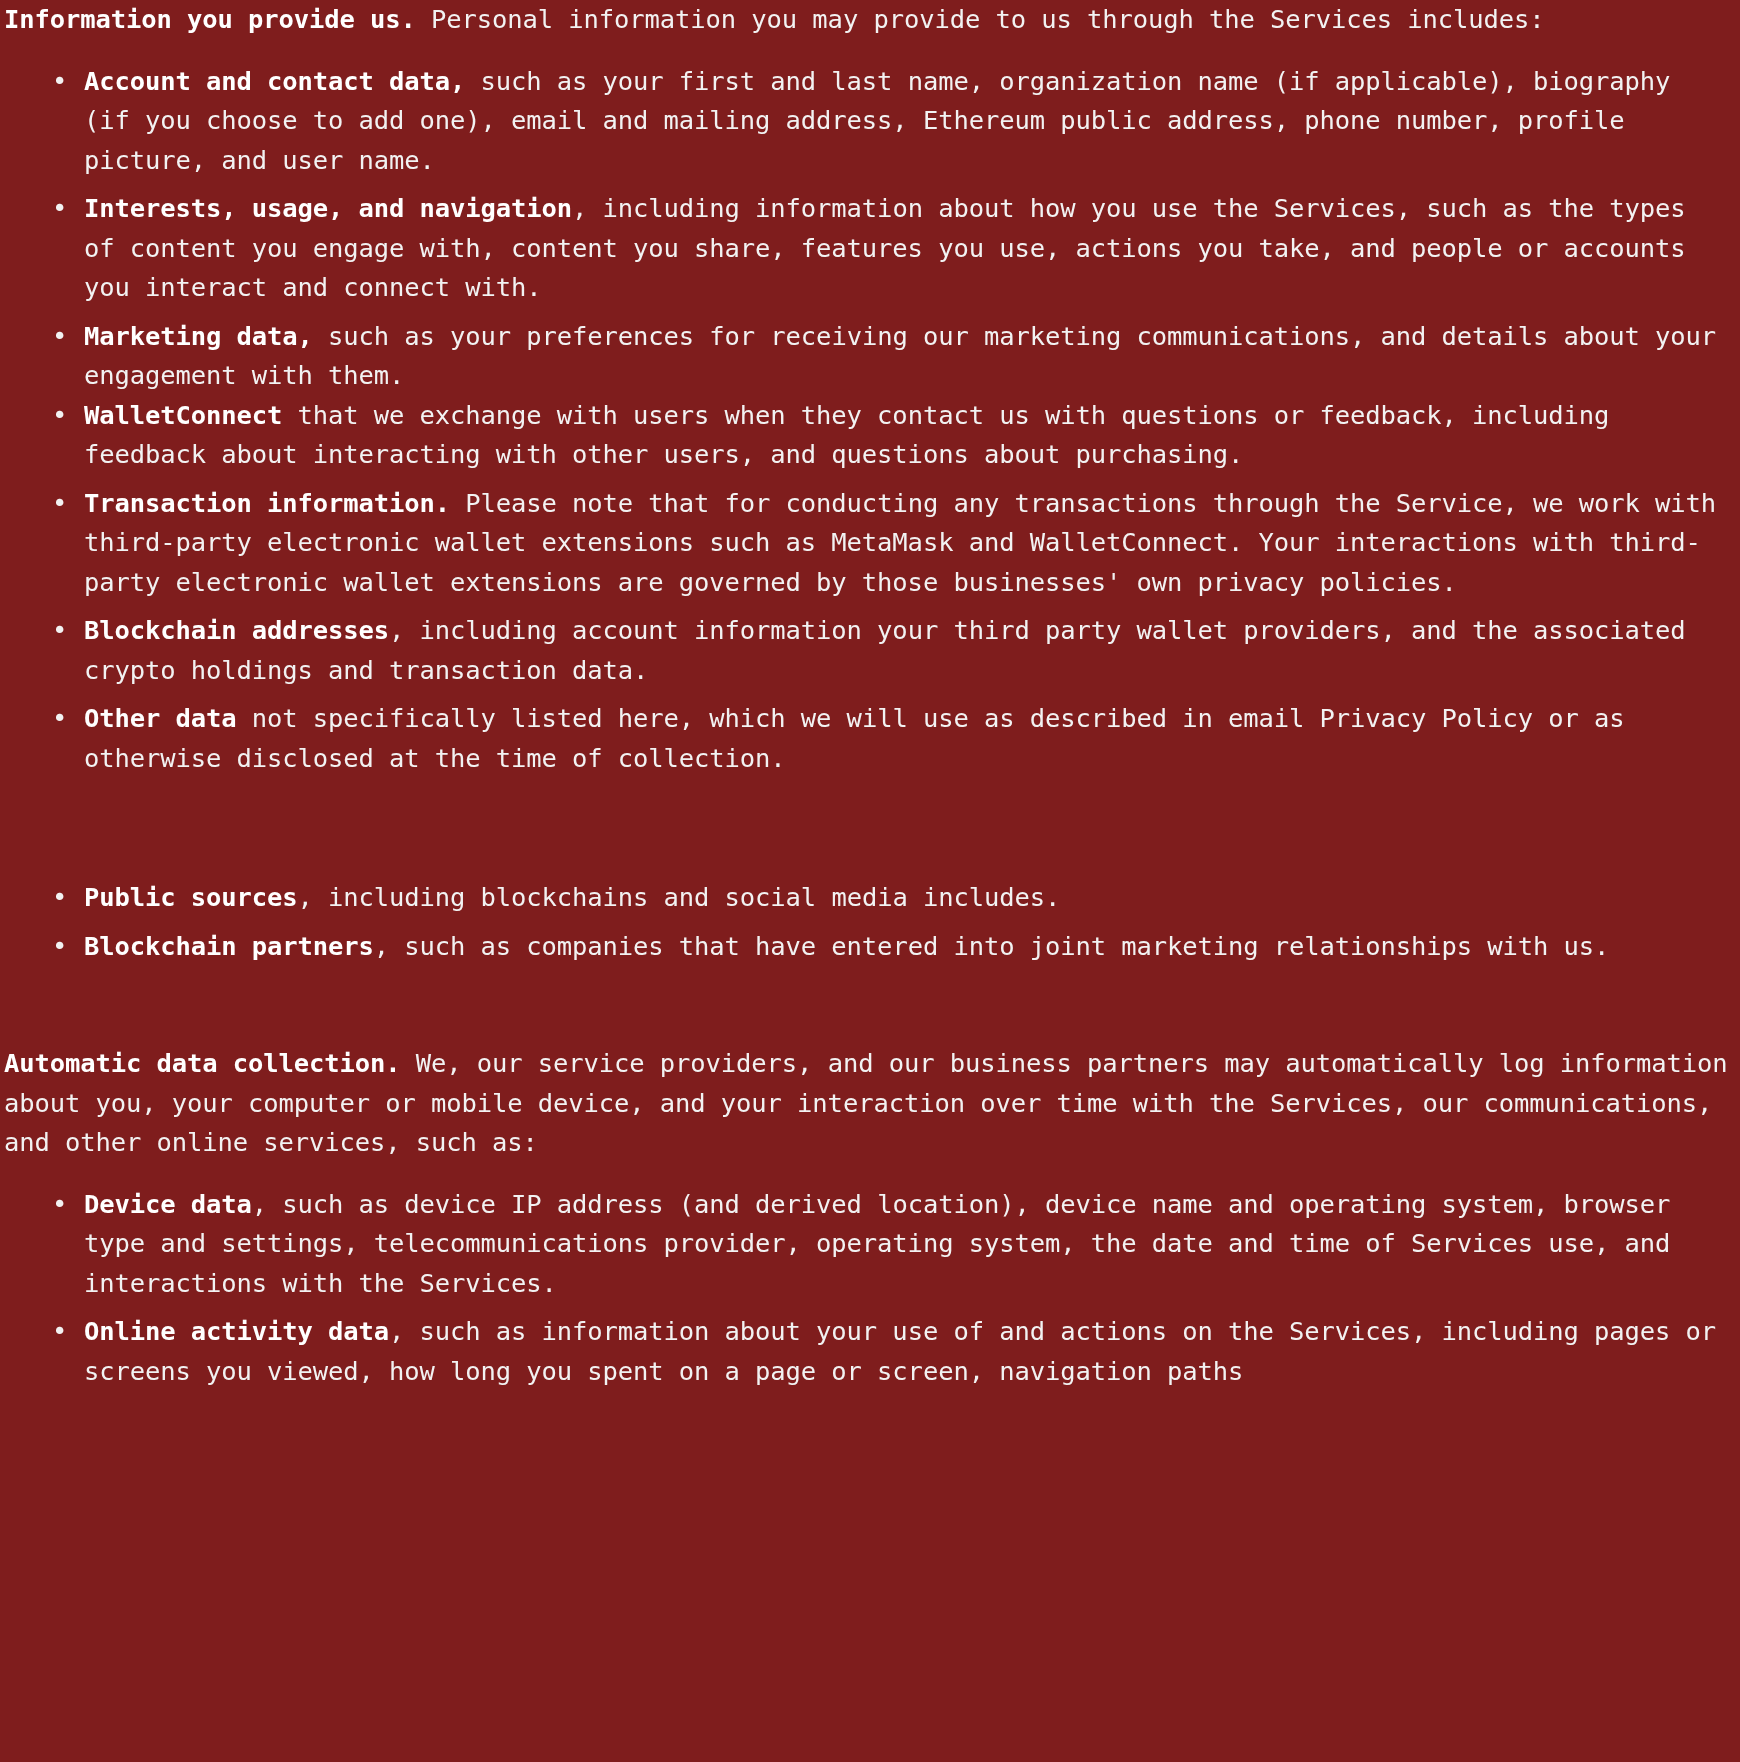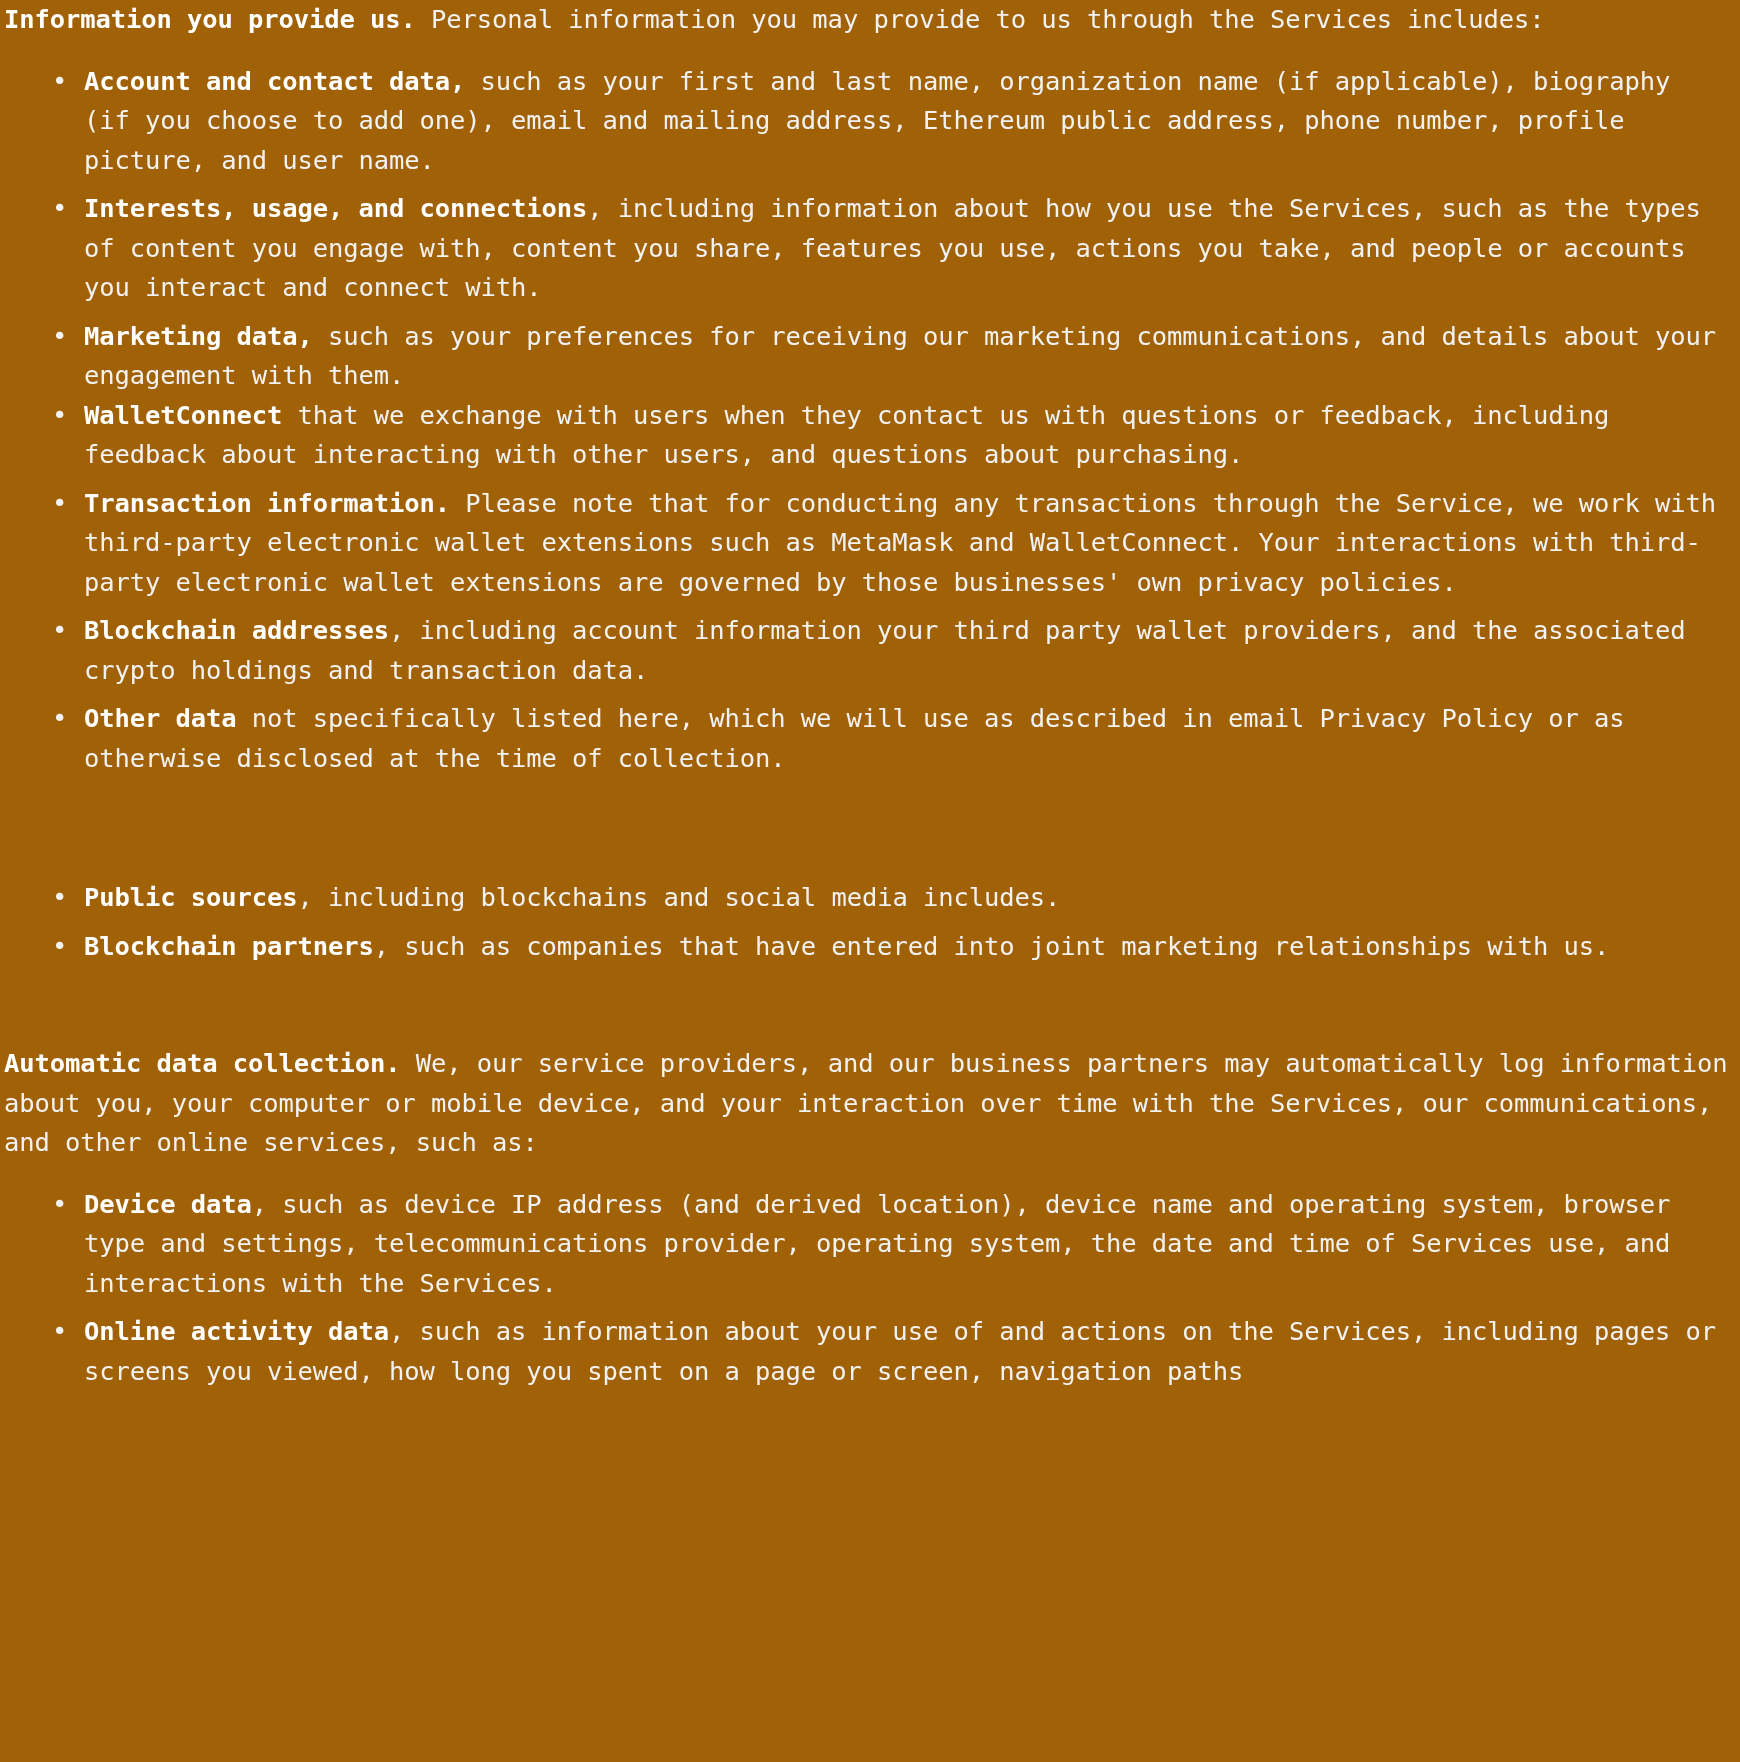--- a/index.html
+++ b/index.html
@@ -14,21 +14,21 @@
     font-family: "DejaVu Sans Mono", "Liberation Mono", monospace;
     color: #f2f2f2;
     font-size: 25.5px;
     line-height: 39.5px;
     -webkit-font-smoothing: antialiased;
   }
   .page {
     position: relative;
     width: 1740px;
     height: 1762px;
-    background: #a16207;
+    background: #7f1d1d;
     padding: 0;
     box-sizing: border-box;
   }
   .para {
     margin: 0;
     padding: 0 10px 0 4px;
     letter-spacing: -0.1px;
     white-space: normal;
   }
   .bullet-list {
@@ -65,21 +65,21 @@
 
 <div class="page">
 
   <p class="para"><b>Information you provide us.</b><span> Personal information you may provide to us through the Services includes:</span></p>
 
   <div class="gap-md"></div>
 
   <ul class="bullet-list">
     <li class="bullet-item"><span class="dot">•</span><b>Account and contact data,</b><span> such as your first and last name, organization name (if applicable), biography (if you choose to add one), email and mailing address, Ethereum public address, phone number, profile picture, and user name.</span></li>
     <div class="gap-sm"></div>
-    <li class="bullet-item"><span class="dot">•</span><b>Interests, usage, and connections</b><span>, including information about how you use the Services, such as the types of content you engage with, content you share, features you use, actions you take, and people or accounts you interact and connect with.</span></li>
+    <li class="bullet-item"><span class="dot">•</span><b>Interests, usage, and navigation</b><span>, including information about how you use the Services, such as the types of content you engage with, content you share, features you use, actions you take, and people or accounts you interact and connect with.</span></li>
     <div class="gap-sm"></div>
     <li class="bullet-item"><span class="dot">•</span><b>Marketing data,</b><span> such as your preferences for receiving our marketing communications, and details about your engagement with them.</span></li>
     <li class="bullet-item"><span class="dot">•</span><b>WalletConnect</b><span> that we exchange with users when they contact us with questions or feedback, including feedback about interacting with other users, and questions about purchasing.</span></li>
     <div class="gap-sm"></div>
     <li class="bullet-item"><span class="dot">•</span><b>Transaction information.</b><span> Please note that for conducting any transactions through the Service, we work with third-party electronic wallet extensions such as MetaMask and WalletConnect. Your interactions with third-party electronic wallet extensions are governed by those businesses' own privacy policies.</span></li>
     <div class="gap-sm"></div>
     <li class="bullet-item"><span class="dot">•</span><b>Blockchain addresses</b><span>, including account information your third party wallet providers, and the associated crypto holdings and transaction data.</span></li>
     <div class="gap-sm"></div>
     <li class="bullet-item"><span class="dot">•</span><b>Other data</b><span> not specifically listed here, which we will use as described in email Privacy Policy or as otherwise disclosed at the time of collection.</span></li>
   </ul>

